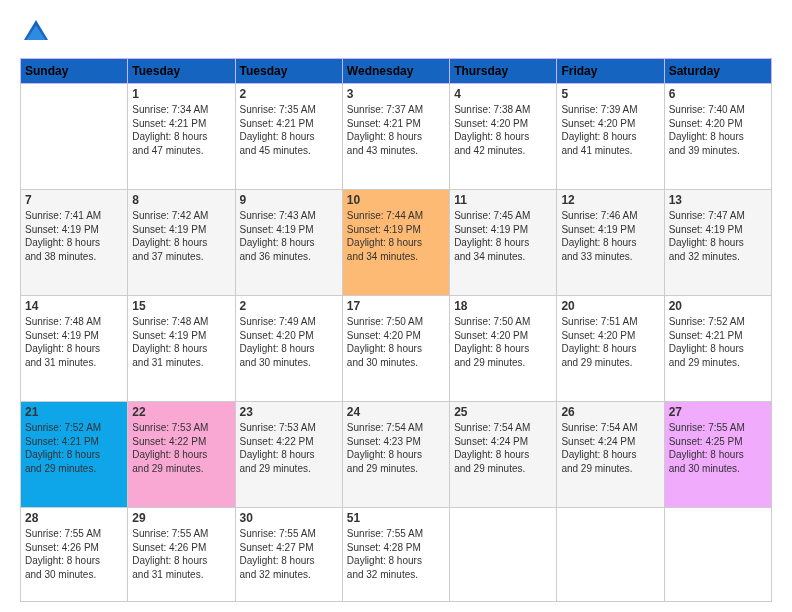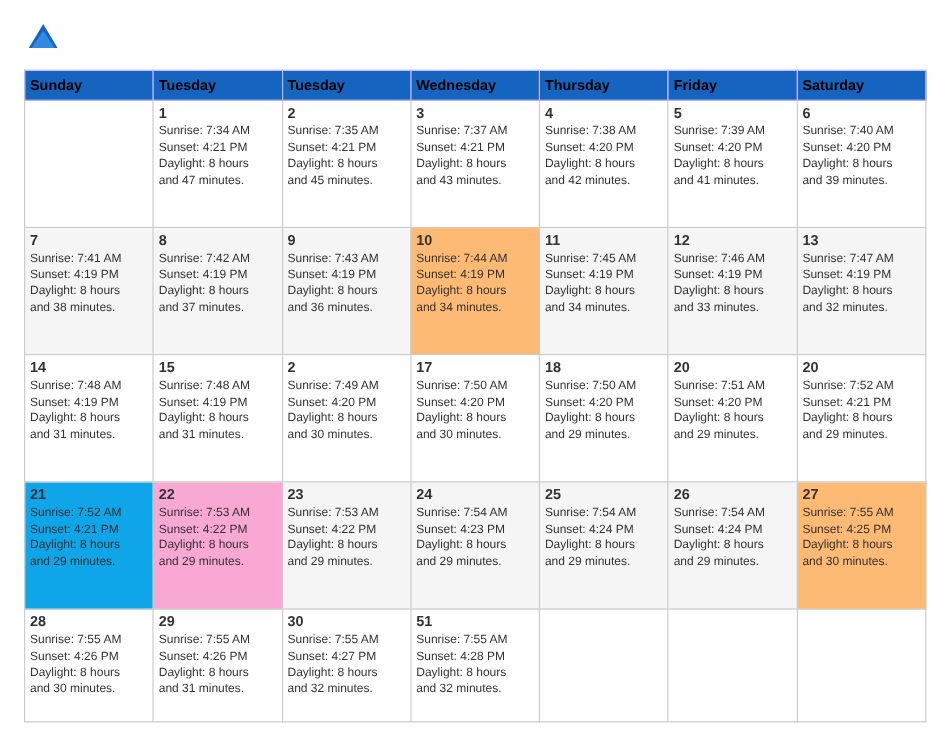--- a/index.html
+++ b/index.html
@@ -236,21 +236,21 @@
             <div class="day-info">Sunrise: 7:54 AM<br>Sunset: 4:23 PM<br>Daylight: 8 hours<br>and 29 minutes.</div>
           </td>
           <td style="background: rgb(245, 245, 245);">
             <span class="day-num">25</span>
             <div class="day-info">Sunrise: 7:54 AM<br>Sunset: 4:24 PM<br>Daylight: 8 hours<br>and 29 minutes.</div>
           </td>
           <td style="background: rgb(245, 245, 245);">
             <span class="day-num">26</span>
             <div class="day-info">Sunrise: 7:54 AM<br>Sunset: 4:24 PM<br>Daylight: 8 hours<br>and 29 minutes.</div>
           </td>
-          <td style="background: #fdba74; margin-left: 44px;">
+          <td style="background: #f0abfc; margin-left: 44px;">
             <span class="day-num">27</span>
             <div class="day-info">Sunrise: 7:55 AM<br>Sunset: 4:25 PM<br>Daylight: 8 hours<br>and 30 minutes.</div>
           </td>
         </tr>
         <tr class="last-row">
           <td>
             <span class="day-num">28</span>
             <div class="day-info">Sunrise: 7:55 AM<br>Sunset: 4:26 PM<br>Daylight: 8 hours<br>and 30 minutes.</div>
           </td>
           <td>

